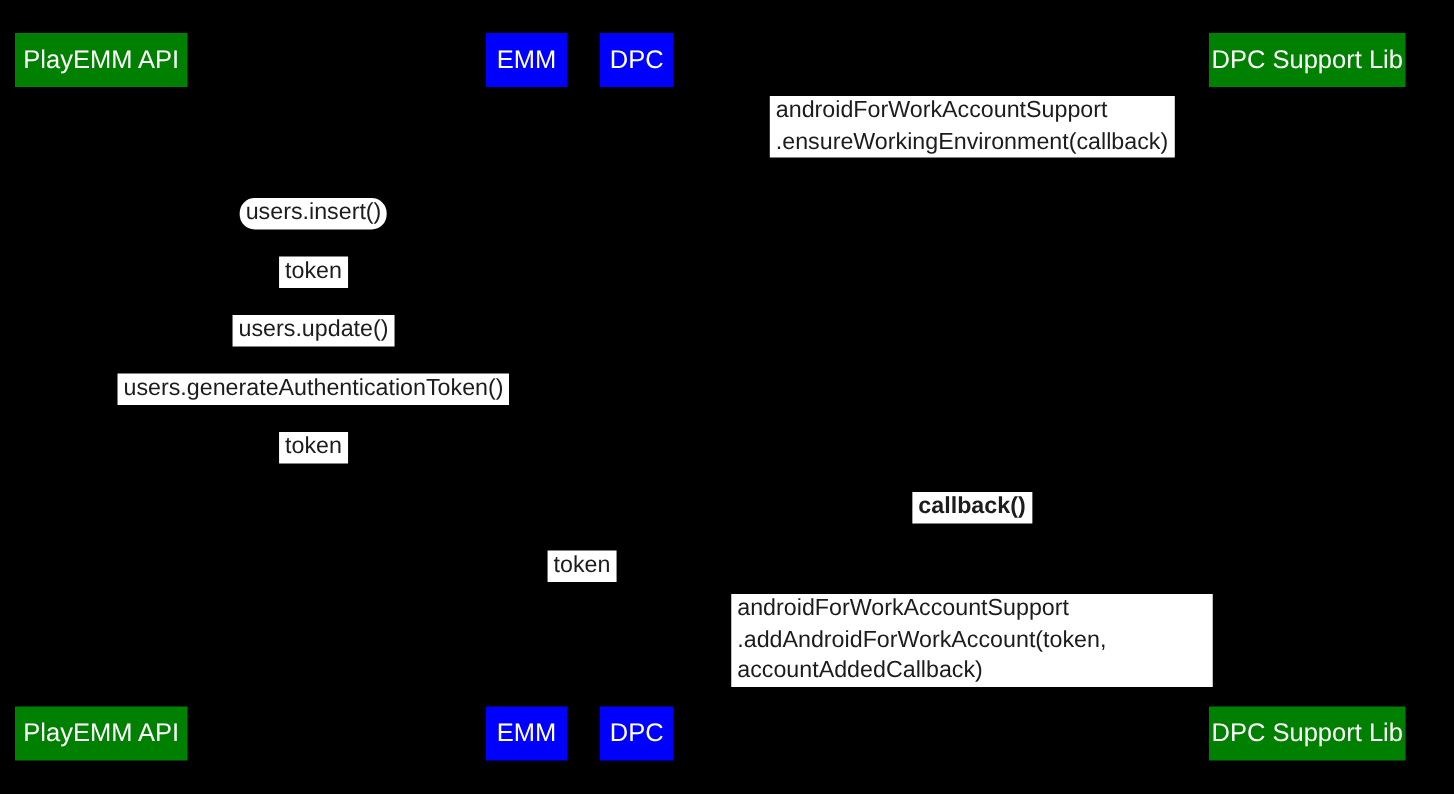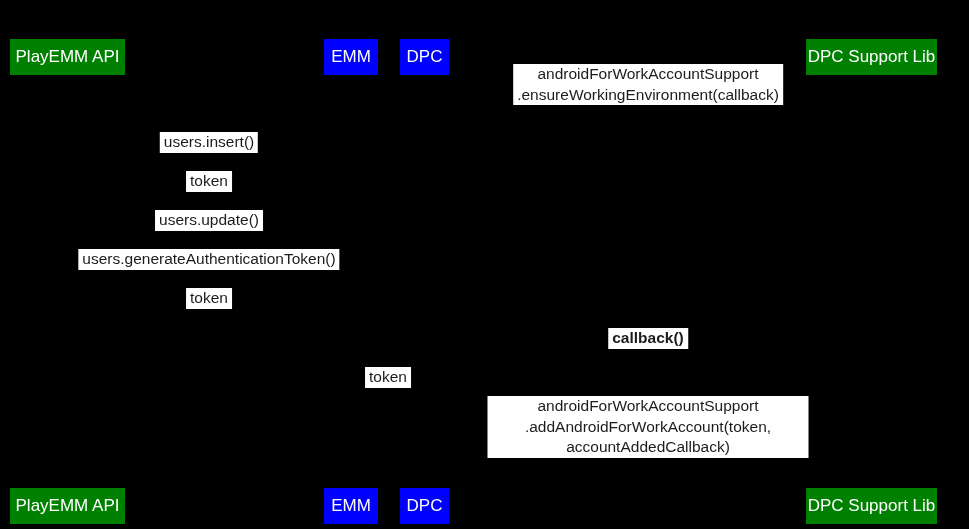--- a/index.html
+++ b/index.html
@@ -18,47 +18,46 @@
   .actor {
     position: absolute;
     height: 36px;
     display: flex;
     align-items: center;
     justify-content: center;
     color: #ffffff;
     font-size: 17px;
     box-sizing: border-box;
     text-align: center;
-    margin-top: 17px;
   }
   .msg {
     position: absolute;
     transform: translateX(-50%);
     background: #ffffff;
     color: #1c1c1c;
     font-size: 15.5px;
     line-height: 20.5px;
     padding: 0 4px;
     white-space: pre-line;
-    text-align: center;
+    text-align: left;
   }
 </style>
 </head>
 <body>
 
 <div class="stage">
 
   <div class="actor" style="left: 10px; top: 22px; width: 115px; background: rgb(0, 128, 0);">PlayEMM API</div>
   <div class="actor" style="left: 324px; top: 22px; width: 54px; background: rgb(0, 0, 255);">EMM</div>
   <div class="actor" style="left: 400px; top: 22px; width: 49px; background: rgb(0, 0, 255);">DPC</div>
   <div class="actor" style="left: 806px; top: 22px; width: 131px; background: rgb(0, 128, 0);">DPC Support Lib</div>
 
   <div class="msg" style="left:648px; top:64px;">androidForWorkAccountSupport
 .ensureWorkingEnvironment(callback)</div>
-  <div class="msg" style="left:209px; top:132px;">users.insert()</div>
+  <div class="msg" style="left:209px; top:132px;border-radius:10px;">users.insert()</div>
   <div class="msg" style="left:209px; top:171px;">token</div>
   <div class="msg" style="left:209px; top:249px;">users.generateAuthenticationToken()</div>
   <div class="msg" style="left:209px; top:210px;">users.update()</div>
   <div class="msg" style="left:209px; top:288px;">token</div>
   <div class="msg" style="left:648px; top:328px;font-weight:bold;">callback()</div>
   <div class="msg" style="left:388px; top:367px;">token</div>
   <div class="msg" style="left:648px; top:396px;">androidForWorkAccountSupport
 .addAndroidForWorkAccount(token, accountAddedCallback)</div>
 
   <div class="actor" style="left: 10px; top: 471px; width: 115px; background: rgb(0, 128, 0);">PlayEMM API</div>

